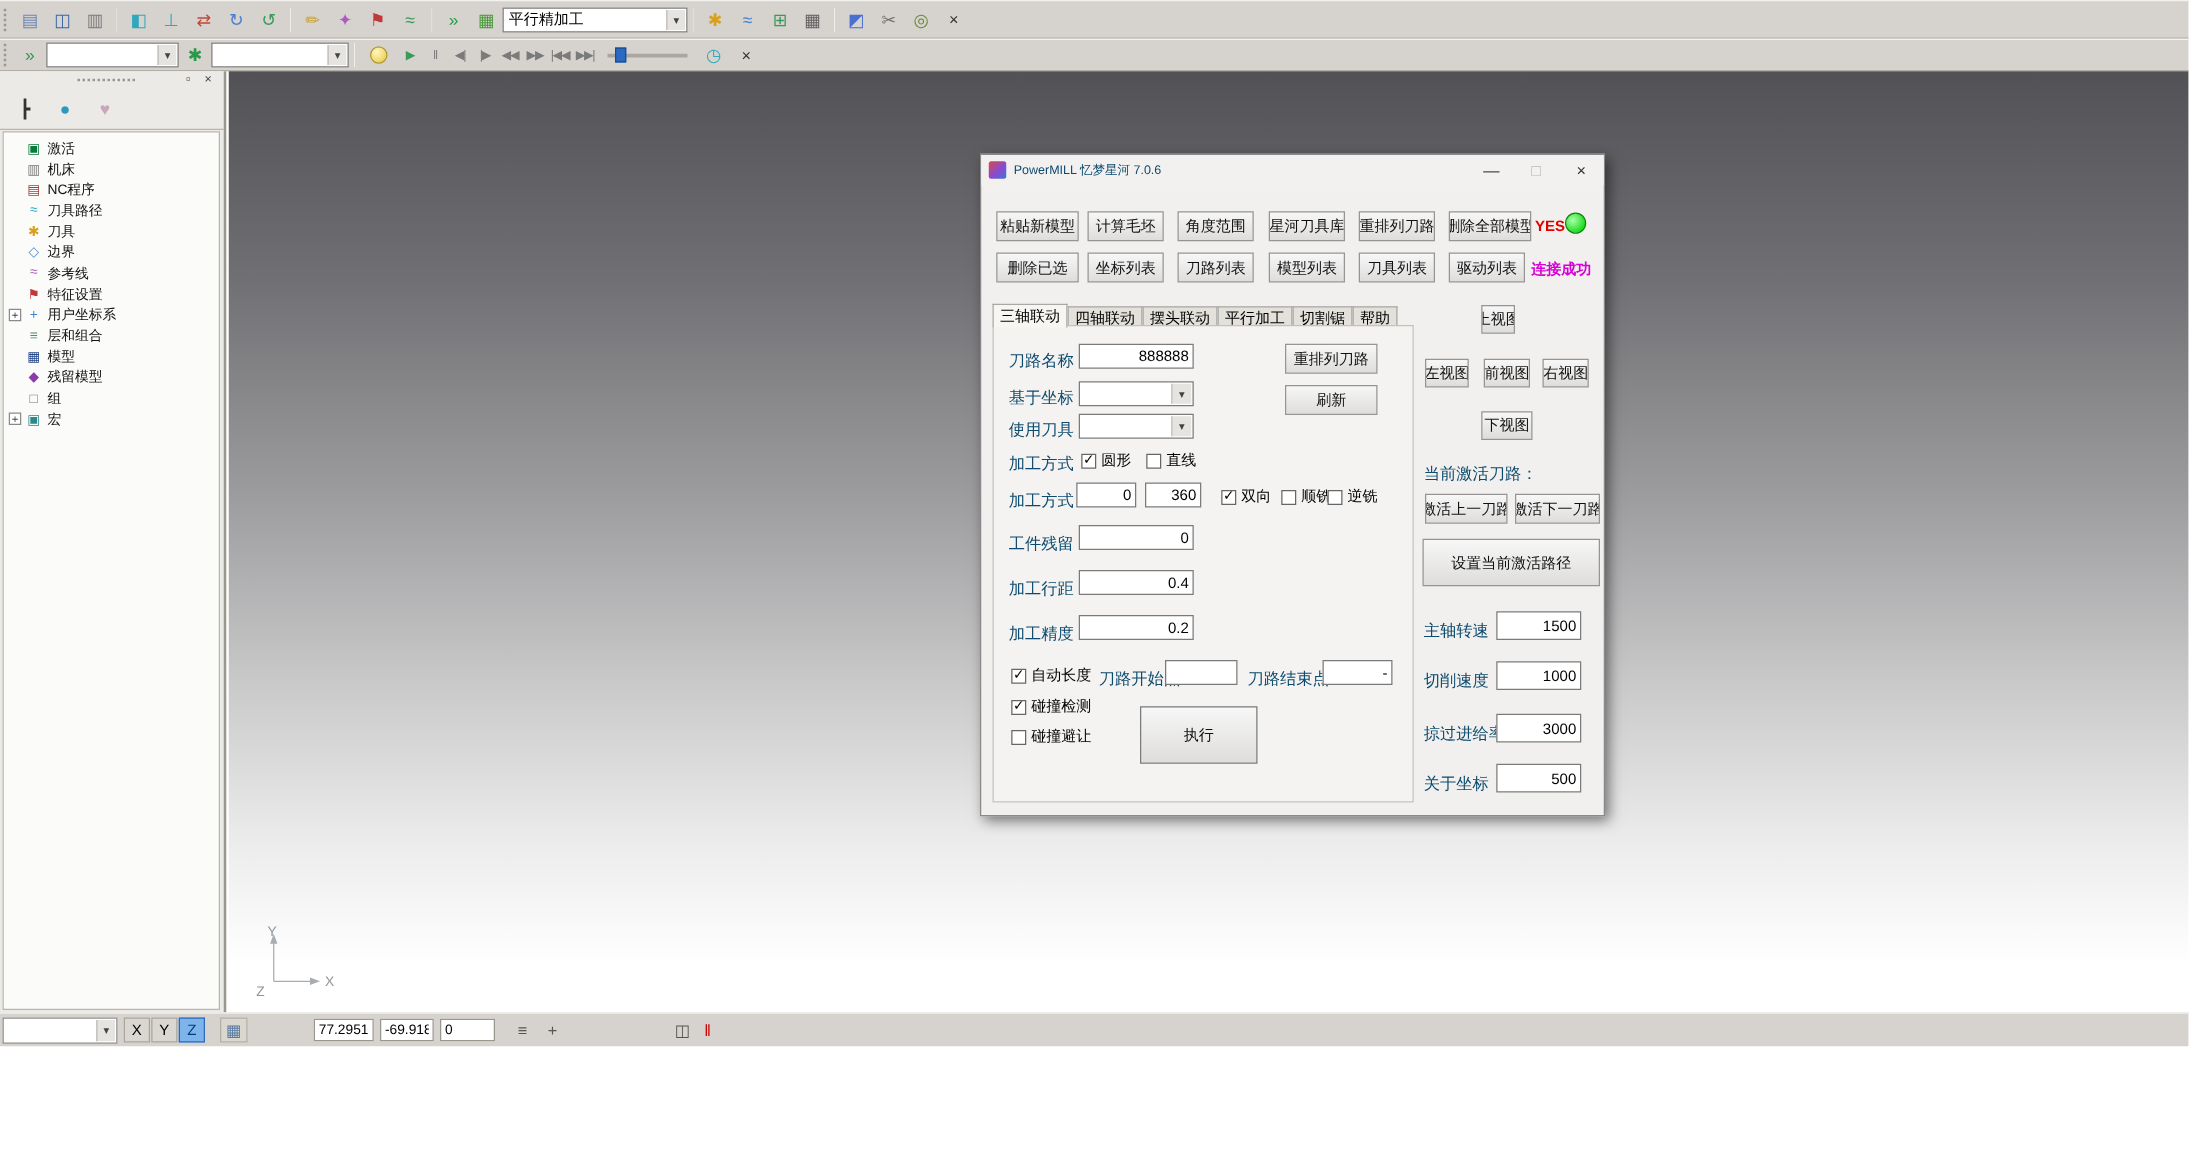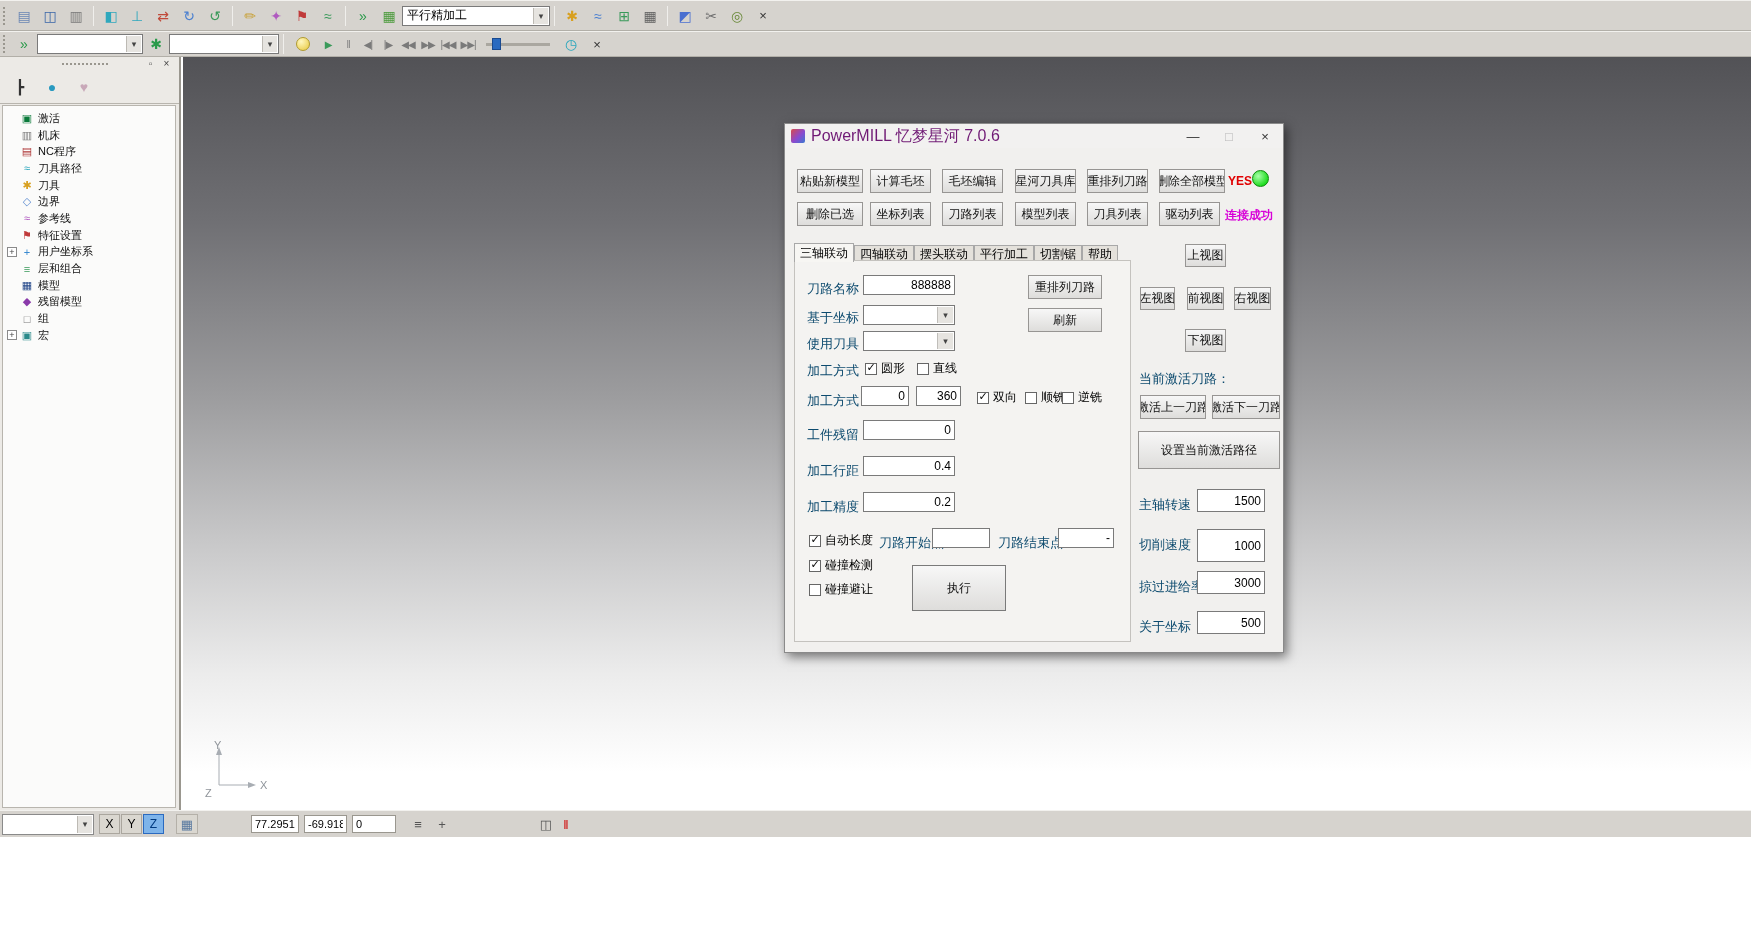--- a/index.html
+++ b/index.html
@@ -37,21 +37,21 @@
   .tlbl { white-space:nowrap; }
 
   
   #canvas { position:absolute; top:57px; left:183px; width:1568px; height:753px;
     background:linear-gradient(180deg,#525256 0%,#707074 22%,#9c9c9e 45%,#c9c9ca 65%,#ececec 82%,#ffffff 95%); }
 
   
   #dialog { position:absolute; left:784px; top:123px; width:500px; height:530px; background:#f1f0ee; border:1px solid #8a8a8a; box-shadow:3px 4px 10px rgba(0,0,0,0.5); }
   .dtitle { position:absolute; top:0; left:0; right:0; height:24px; display:flex; align-items:center; background:#f2f1f0; }
   .dicon { width:14px; height:14px; margin:0 6px; background:linear-gradient(135deg,#d84a4a 0%,#8a4ad0 55%,#3a7ad0 100%); border-radius:2px; flex:none; }
-  .dtext { font-size:16px; color:#701a75; white-space:nowrap; }
+  .dtext { font-size:10px; color:#0c4a6e; white-space:nowrap; }
   .wbtns { margin-left:auto; display:flex; height:100%; }
   .wb { width:36px; display:flex; align-items:center; justify-content:center; font-size:13px; color:#333; }
   .wb-dis { color:#b8b8b8; }
   .dmenu { position:absolute; top:24px; left:2px; height:20px; display:flex; align-items:center; }
   .dmenu span { padding:0 7px; font-size:12px; color:#111; white-space:nowrap; }
   .wbtn { position:absolute; display:flex; align-items:center; justify-content:center; background:linear-gradient(#f7f7f7,#dedddb); border:1px solid #979593; font-size:12px; color:#111; white-space:nowrap; overflow:hidden; }
   .yes { position:absolute; left:443px; top:50px; color:#e00000; font-weight:bold; font-size:12px; }
   .dot { position:absolute; left:467px; top:46px; width:17px; height:17px; border-radius:50%; border:1px solid #0a8a0a; }
   .conn { position:absolute; left:440px; top:83px; color:#d800d8; font-weight:bold; font-size:12px; }
   .tabs { position:absolute; left:9px; top:119px; display:flex; align-items:flex-end; }
@@ -249,21 +249,21 @@
       <span class="dtext">PowerMILL 忆梦星河  7.0.6</span>
       <span class="wbtns">
         <span class="wb">—</span>
         <span class="wb wb-dis">□</span>
         <span class="wb">×</span>
       </span>
     </div>
 
     <span class="wbtn" style="left:12px;top:45px;width:66px;height:24px">粘贴新模型</span>
     <span class="wbtn" style="left:85px;top:45px;width:61px;height:24px">计算毛坯</span>
-    <span class="wbtn" style="left:157px;top:45px;width:61px;height:24px">毛坯编辑</span>
+    <span class="wbtn" style="left:157px;top:45px;width:61px;height:24px">角度范围</span>
     <span class="wbtn" style="left:230px;top:45px;width:61px;height:24px">星河刀具库</span>
     <span class="wbtn" style="left:302px;top:45px;width:61px;height:24px">重排列刀路</span>
     <span class="wbtn" style="left:374px;top:45px;width:66px;height:24px">删除全部模型</span>
     <span class="yes">YES</span>
     <span class="dot" style="background: radial-gradient(circle at 35% 35%, rgb(170, 255, 170), rgb(34, 221, 34) 70%);"></span>
 
     <span class="wbtn" style="left:12px;top:78px;width:66px;height:24px">删除已选</span>
     <span class="wbtn" style="left:85px;top:78px;width:61px;height:24px">坐标列表</span>
     <span class="wbtn" style="left:157px;top:78px;width:61px;height:24px">刀路列表</span>
     <span class="wbtn" style="left:230px;top:78px;width:61px;height:24px">模型列表</span>
@@ -344,35 +344,35 @@
         <span class="cb on"></span>
         <span>碰撞检测</span>
       </span>
     <span class="cbrow" style="left:24px;top:457px">
         <span class="cb"></span>
         <span>碰撞避让</span>
       </span>
 
     <span class="wbtn" style="left:127px;top:441px;width:94px;height:46px;border-color:#7a7a7a">执行</span>
 
-    <span class="wbtn" style="left:400px;top:120px;width:41px;height:23px">上视图</span>
+    <span class="wbtn" style="left:400px;top:120px;width:27px;height:23px">上视图</span>
     <span class="wbtn" style="left:355px;top:163px;width:35px;height:23px">左视图</span>
     <span class="wbtn" style="left:402px;top:163px;width:37px;height:23px">前视图</span>
     <span class="wbtn" style="left:449px;top:163px;width:37px;height:23px">右视图</span>
     <span class="wbtn" style="left:400px;top:205px;width:41px;height:23px">下视图</span>
 
     <span class="dlbl" style="left:354px;top:246px">当前激活刀路：</span>
     <span class="wbtn" style="left:355px;top:271px;width:66px;height:24px">激活上一刀路</span>
     <span class="wbtn" style="left:427px;top:271px;width:68px;height:24px">激活下一刀路</span>
     <span class="wbtn" style="left:353px;top:307px;width:142px;height:38px">设置当前激活路径</span>
 
     <span class="dlbl" style="left:354px;top:372px">主轴转速</span>
     <input class="tin" style="left: 412px; top: 365px; width: 68px; height: 23px;" value="1500">
     <span class="dlbl" style="left:354px;top:412px">切削速度</span>
-    <input class="tin" style="left: 412px; top: 405px; width: 68px; height: 33px;" value="1000">
+    <input class="tin" style="left: 412px; top: 405px; width: 68px; height: 23px;" value="1000">
     <span class="dlbl" style="left:354px;top:454px">掠过进给率</span>
     <input class="tin" style="left: 412px; top: 447px; width: 68px; height: 23px;" value="3000">
     <span class="dlbl" style="left:354px;top:494px">关于坐标</span>
     <input class="tin" style="left: 412px; top: 487px; width: 68px; height: 23px;" value="500">
   </div>
 
   <div id="statusbar">
     <span class="scombo">
         <span class="combo-arrow">▾</span>
       </span>

